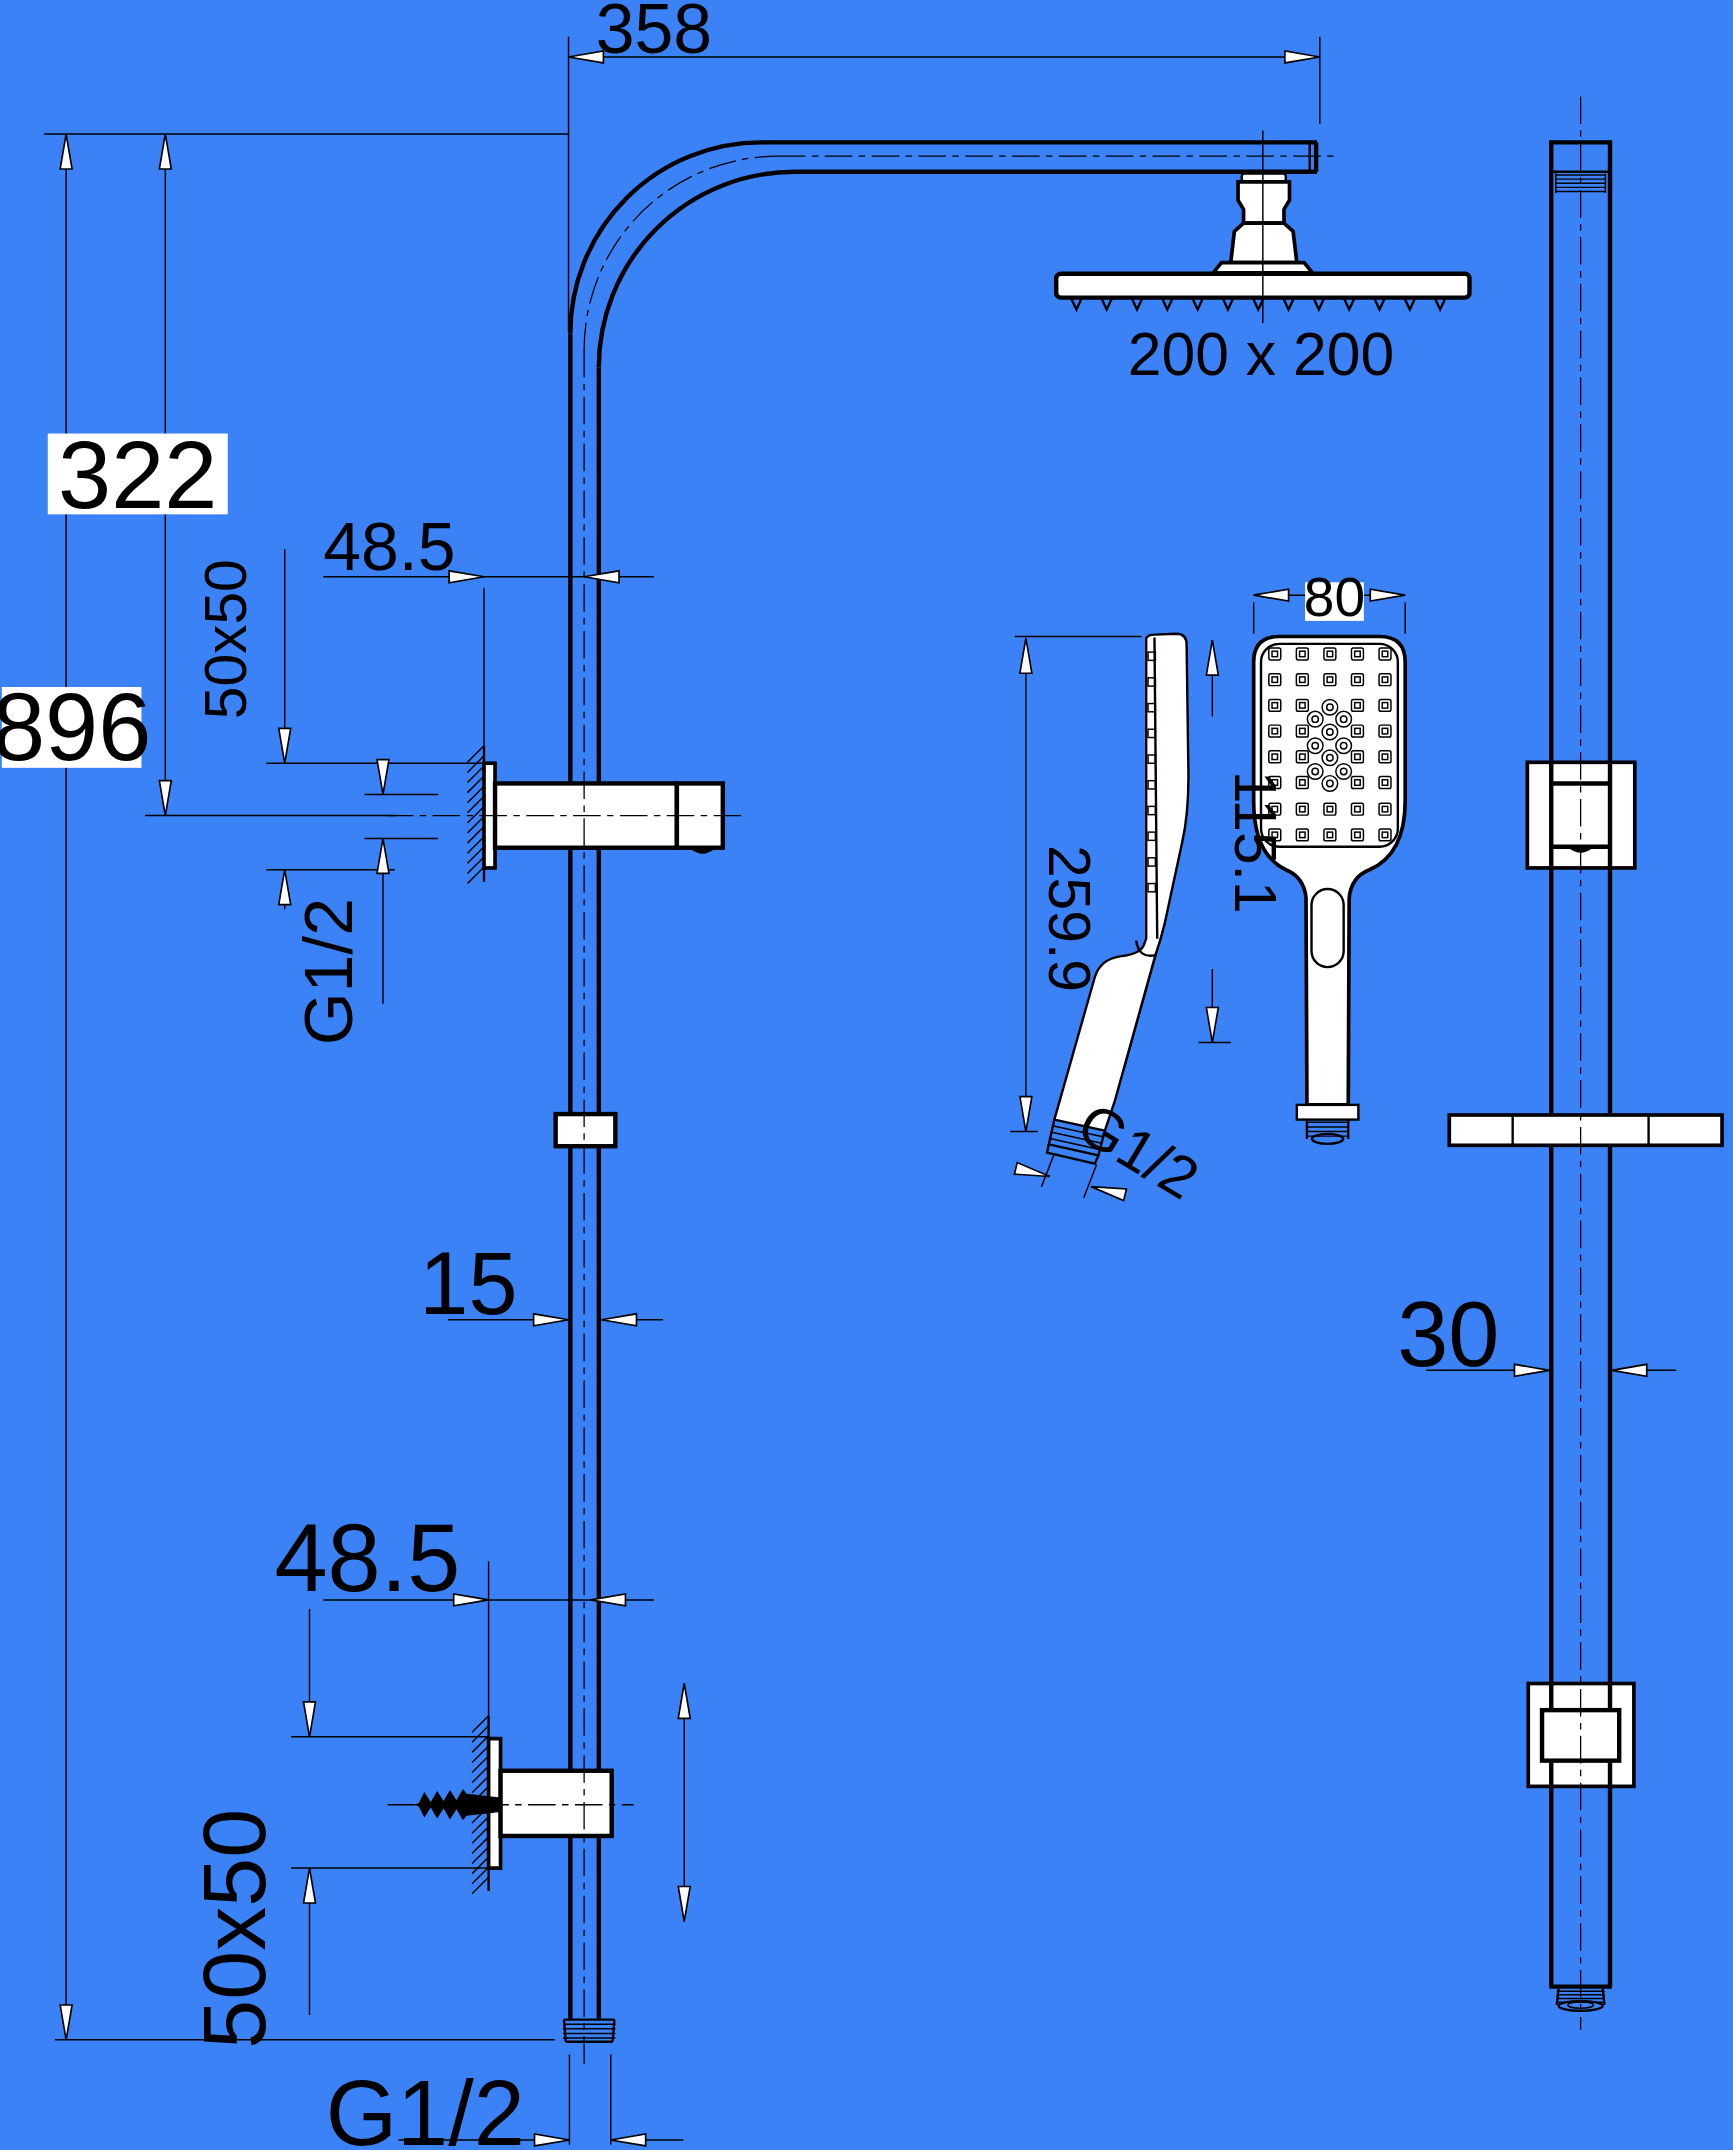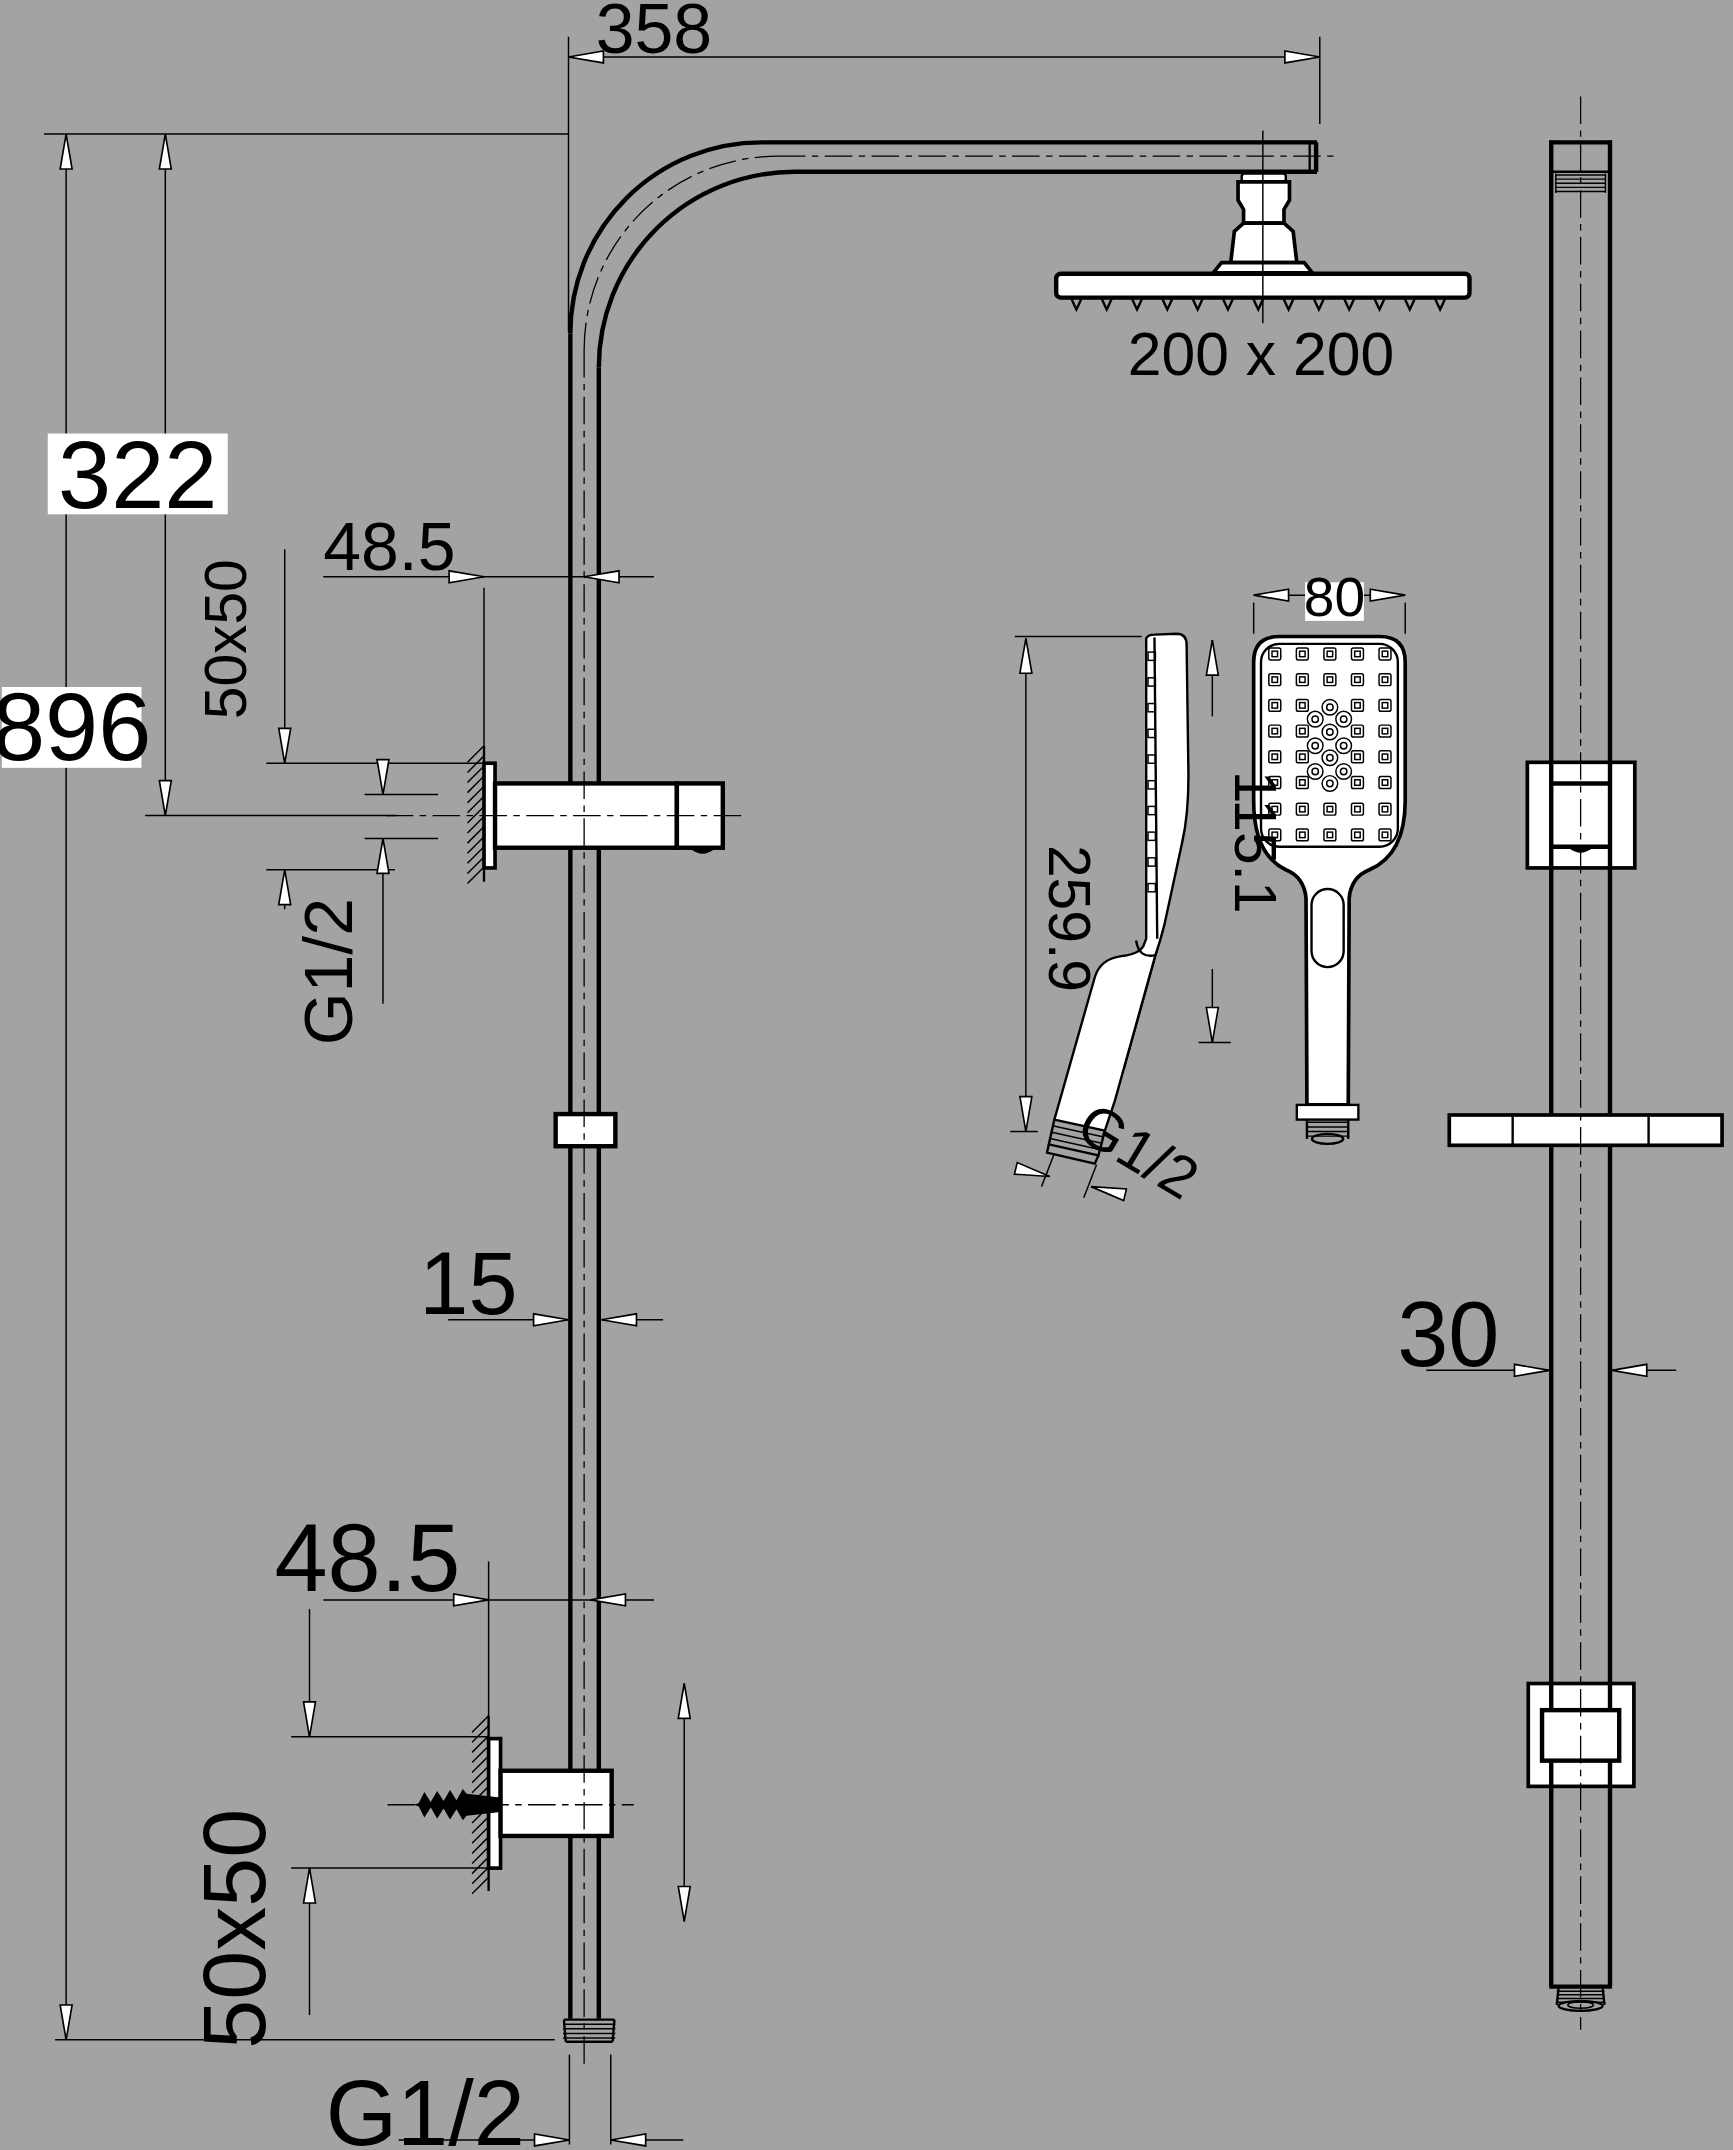--- a/index.html
+++ b/index.html
@@ -1,16 +1,16 @@
 <!DOCTYPE html>
 <html style="font-size:14.7px"><head>
 <meta charset="utf-8">
 <style>
   html,body{margin:0;padding:0;background:#fff;}
-  #stage{width:1734px;height:2151px;background:#a3a3a3;position:relative;}
+  #stage{width:1734px;height:2151px;background:#3b82f6;position:relative;}
   svg{display:block;}
   .s1{stroke:#000;stroke-width:1.6;fill:none;}
   .s2{stroke:#000;stroke-width:2.6;fill:none;}
   .s3{stroke:#000;stroke-width:4;fill:none;}
   .s4{stroke:#000;stroke-width:4.8;fill:none;}
   .fw{fill:#ffffff;}
   .fb{fill:#000000;stroke:none;}
   .cl{stroke:#000;stroke-width:1.4;fill:none;stroke-dasharray:30 7 7 7;}
   .dim{stroke:#000;stroke-width:1.6;fill:none;marker-start:url(#ah);marker-end:url(#ah);}
   .dimE{stroke:#000;stroke-width:1.6;fill:none;marker-end:url(#ah);}

